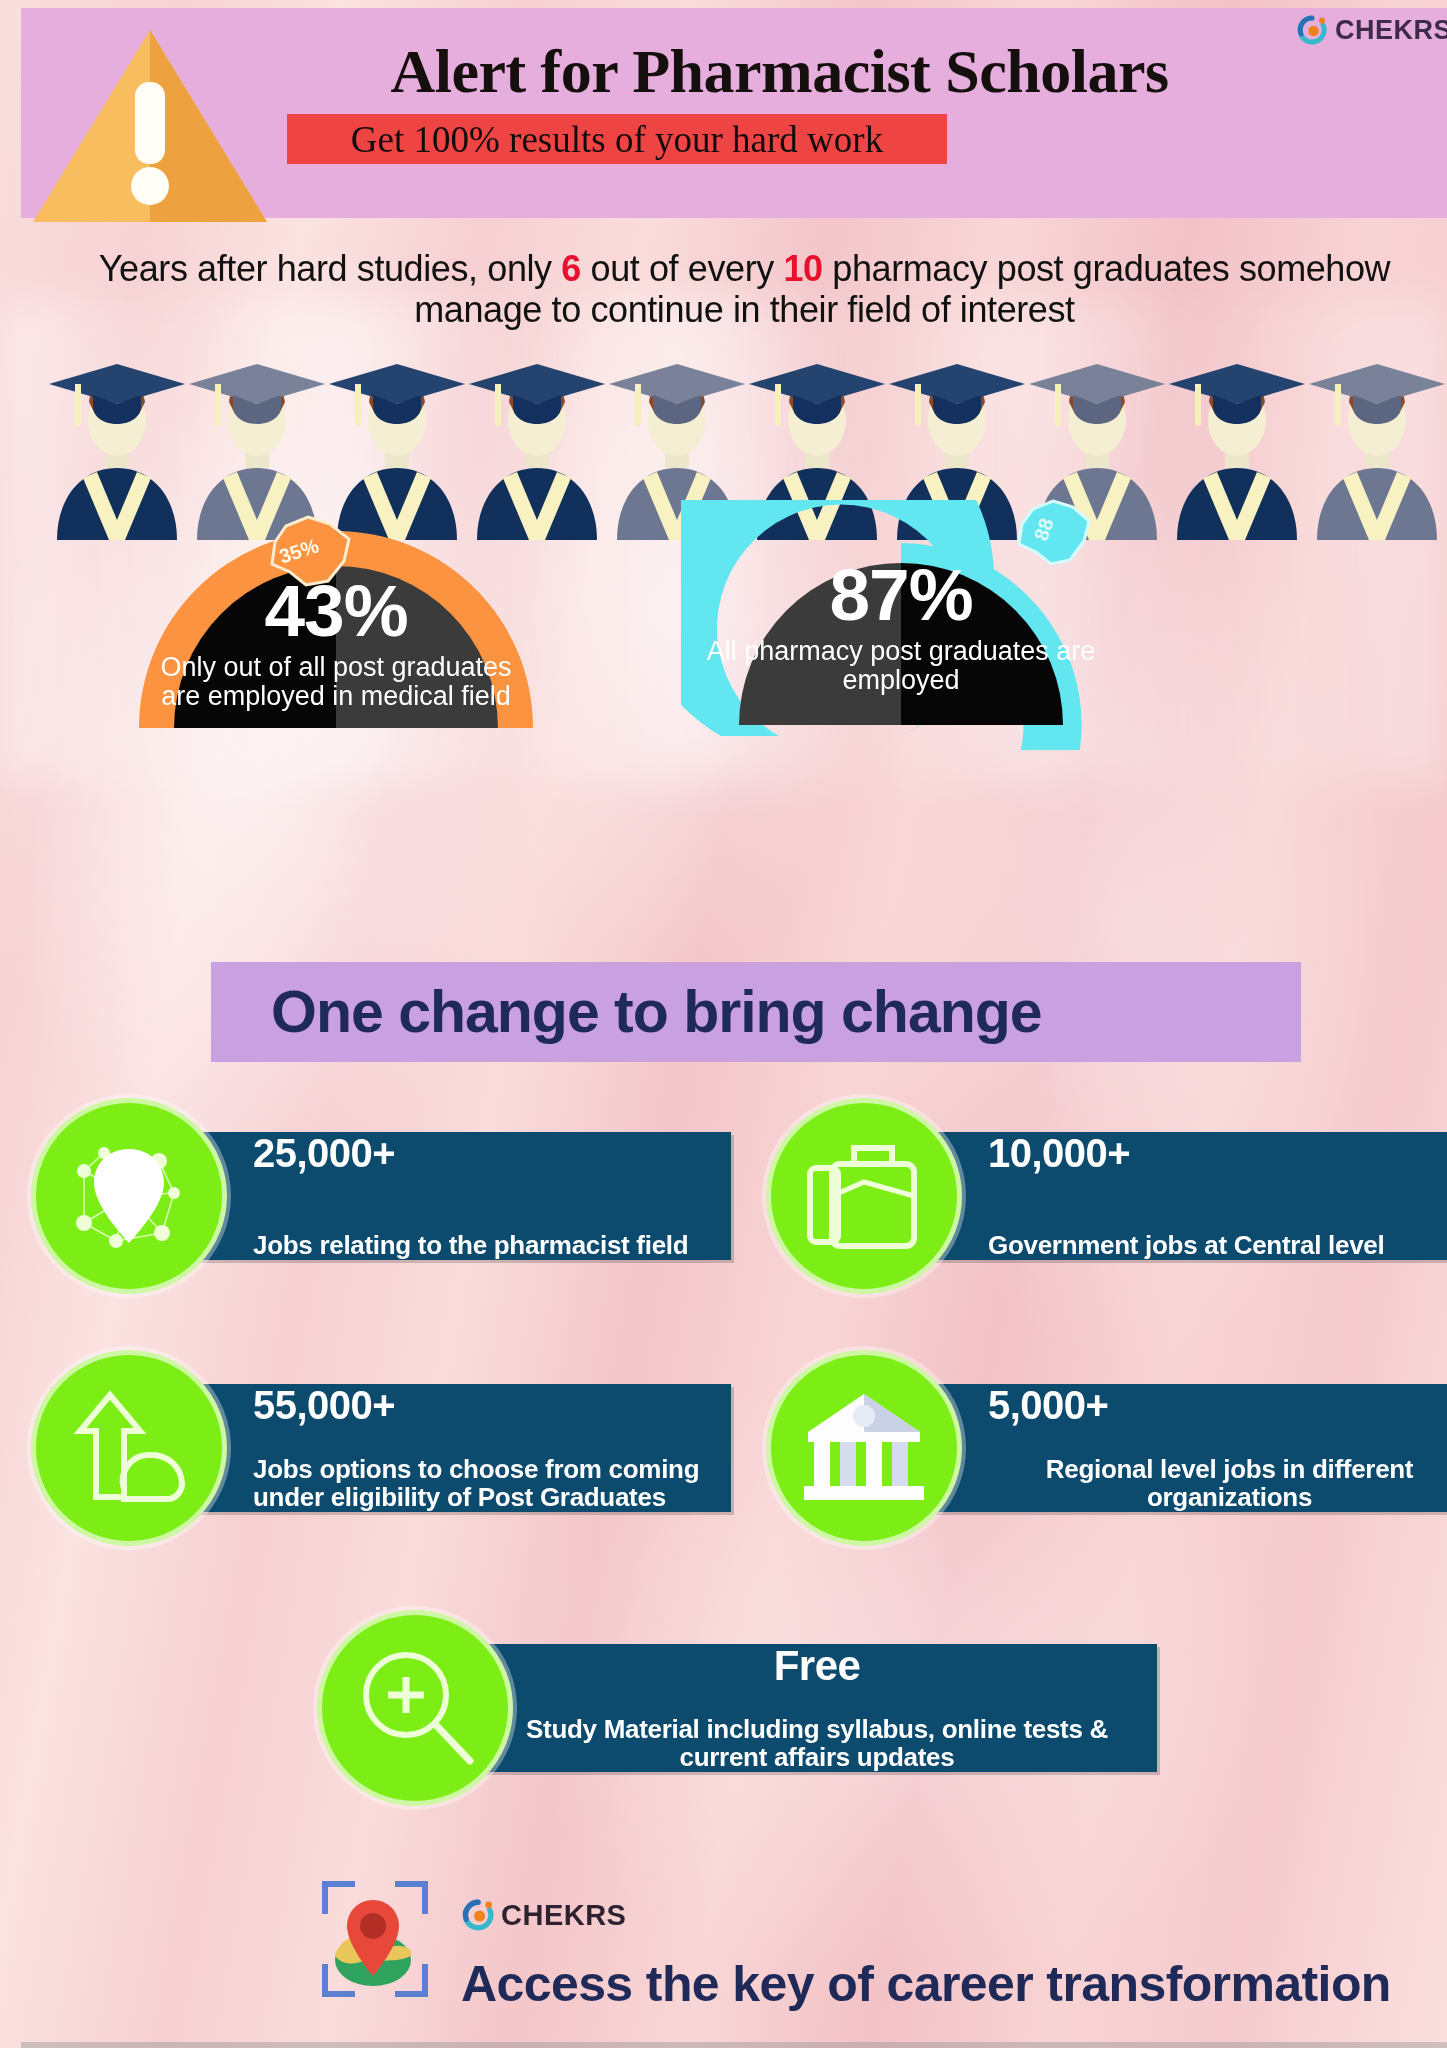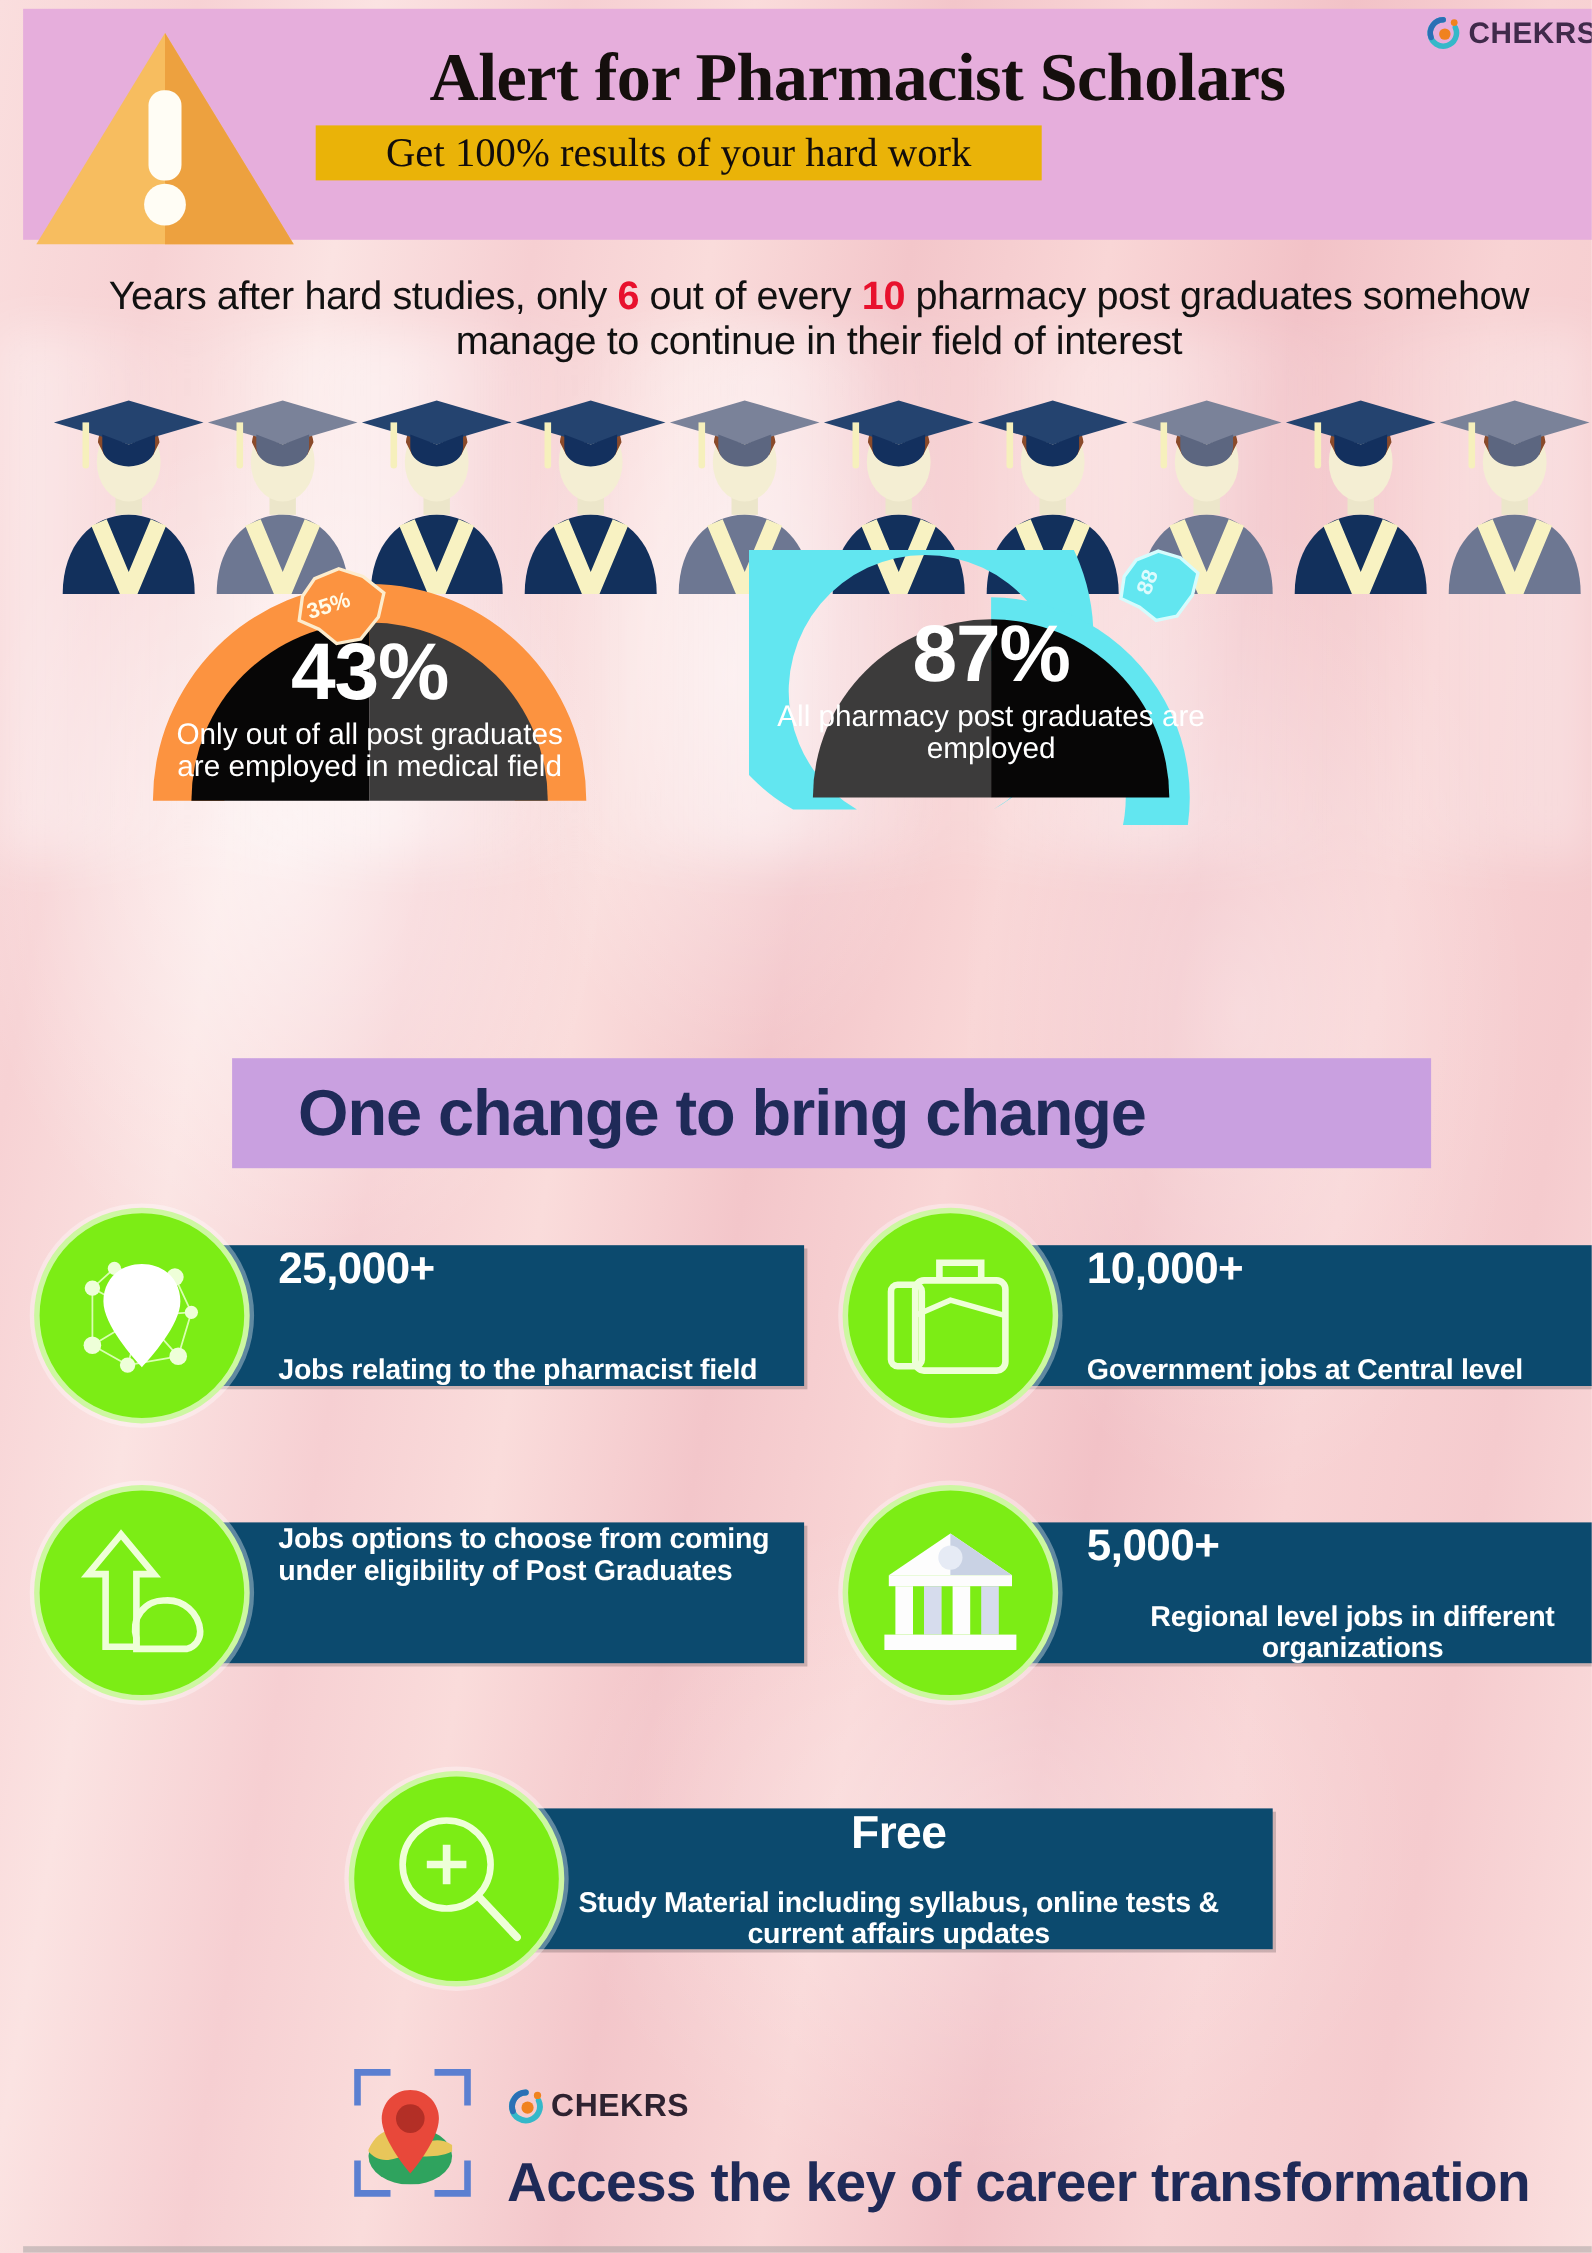--- a/index.html
+++ b/index.html
@@ -48,21 +48,21 @@
     font-family: "Liberation Sans", sans-serif;
   }
   .h-title {
     position: absolute; left: 0; right: 0; top: 28px; text-align: center;
     font-family: "Liberation Serif", serif;
     font-weight: bold; font-size: 62px; color: #150f0d;
     letter-spacing: -0.5px; padding-left: 70px;
   }
   .h-sub-wrap {
     position: absolute; left: 266px; top: 106px; width: 660px; height: 50px;
-    background: #eab308; display: flex; align-items: center; justify-content: center;
+    background: #ef4444; display: flex; align-items: center; justify-content: center;
   }
   .h-sub {
     font-family: "Liberation Serif", serif;
     font-size: 37px; color: #120d0c;
   }
 
   
   .intro {
     position: absolute; left: 12px; top: 248px; width: 1423px; text-align: center;
     font-family: "Liberation Sans", sans-serif;
@@ -353,20 +353,21 @@
         <rect x="8" y="30" width="28" height="74" rx="6"></rect>
         <rect x="30" y="26" width="82" height="82" rx="8"></rect>
         <path d="M52 26 L52 10 L90 10 L90 26"></path>
         <path d="M30 58 L62 44 L112 58" stroke-width="5"></path>
       </svg>
     </div>
   </div>
 
   <div class="card" style="left:10px; top:1350px; width:700px; height:196px;">
     <div class="card-bar" style="left:160px; width:540px; padding-left:62px;">
+      <div class="card-num">55,000+</div>
       <div class="card-desc">Jobs options to choose from coming under eligibility of Post Graduates</div>
     </div>
     <div class="card-circle">
       <svg width="126" height="126" viewBox="0 0 126 126" fill="none" stroke="#eeffd8" stroke-width="6">
         <path d="M44 10 L14 46 L30 46 L30 112 L58 112 L58 46 L74 46 Z"></path>
         <path d="M58 104 A26 26 0 0 1 84 70 A30 30 0 0 1 116 98 A16 16 0 0 1 104 114 L58 114 Z"></path>
       </svg>
     </div>
   </div>
 

